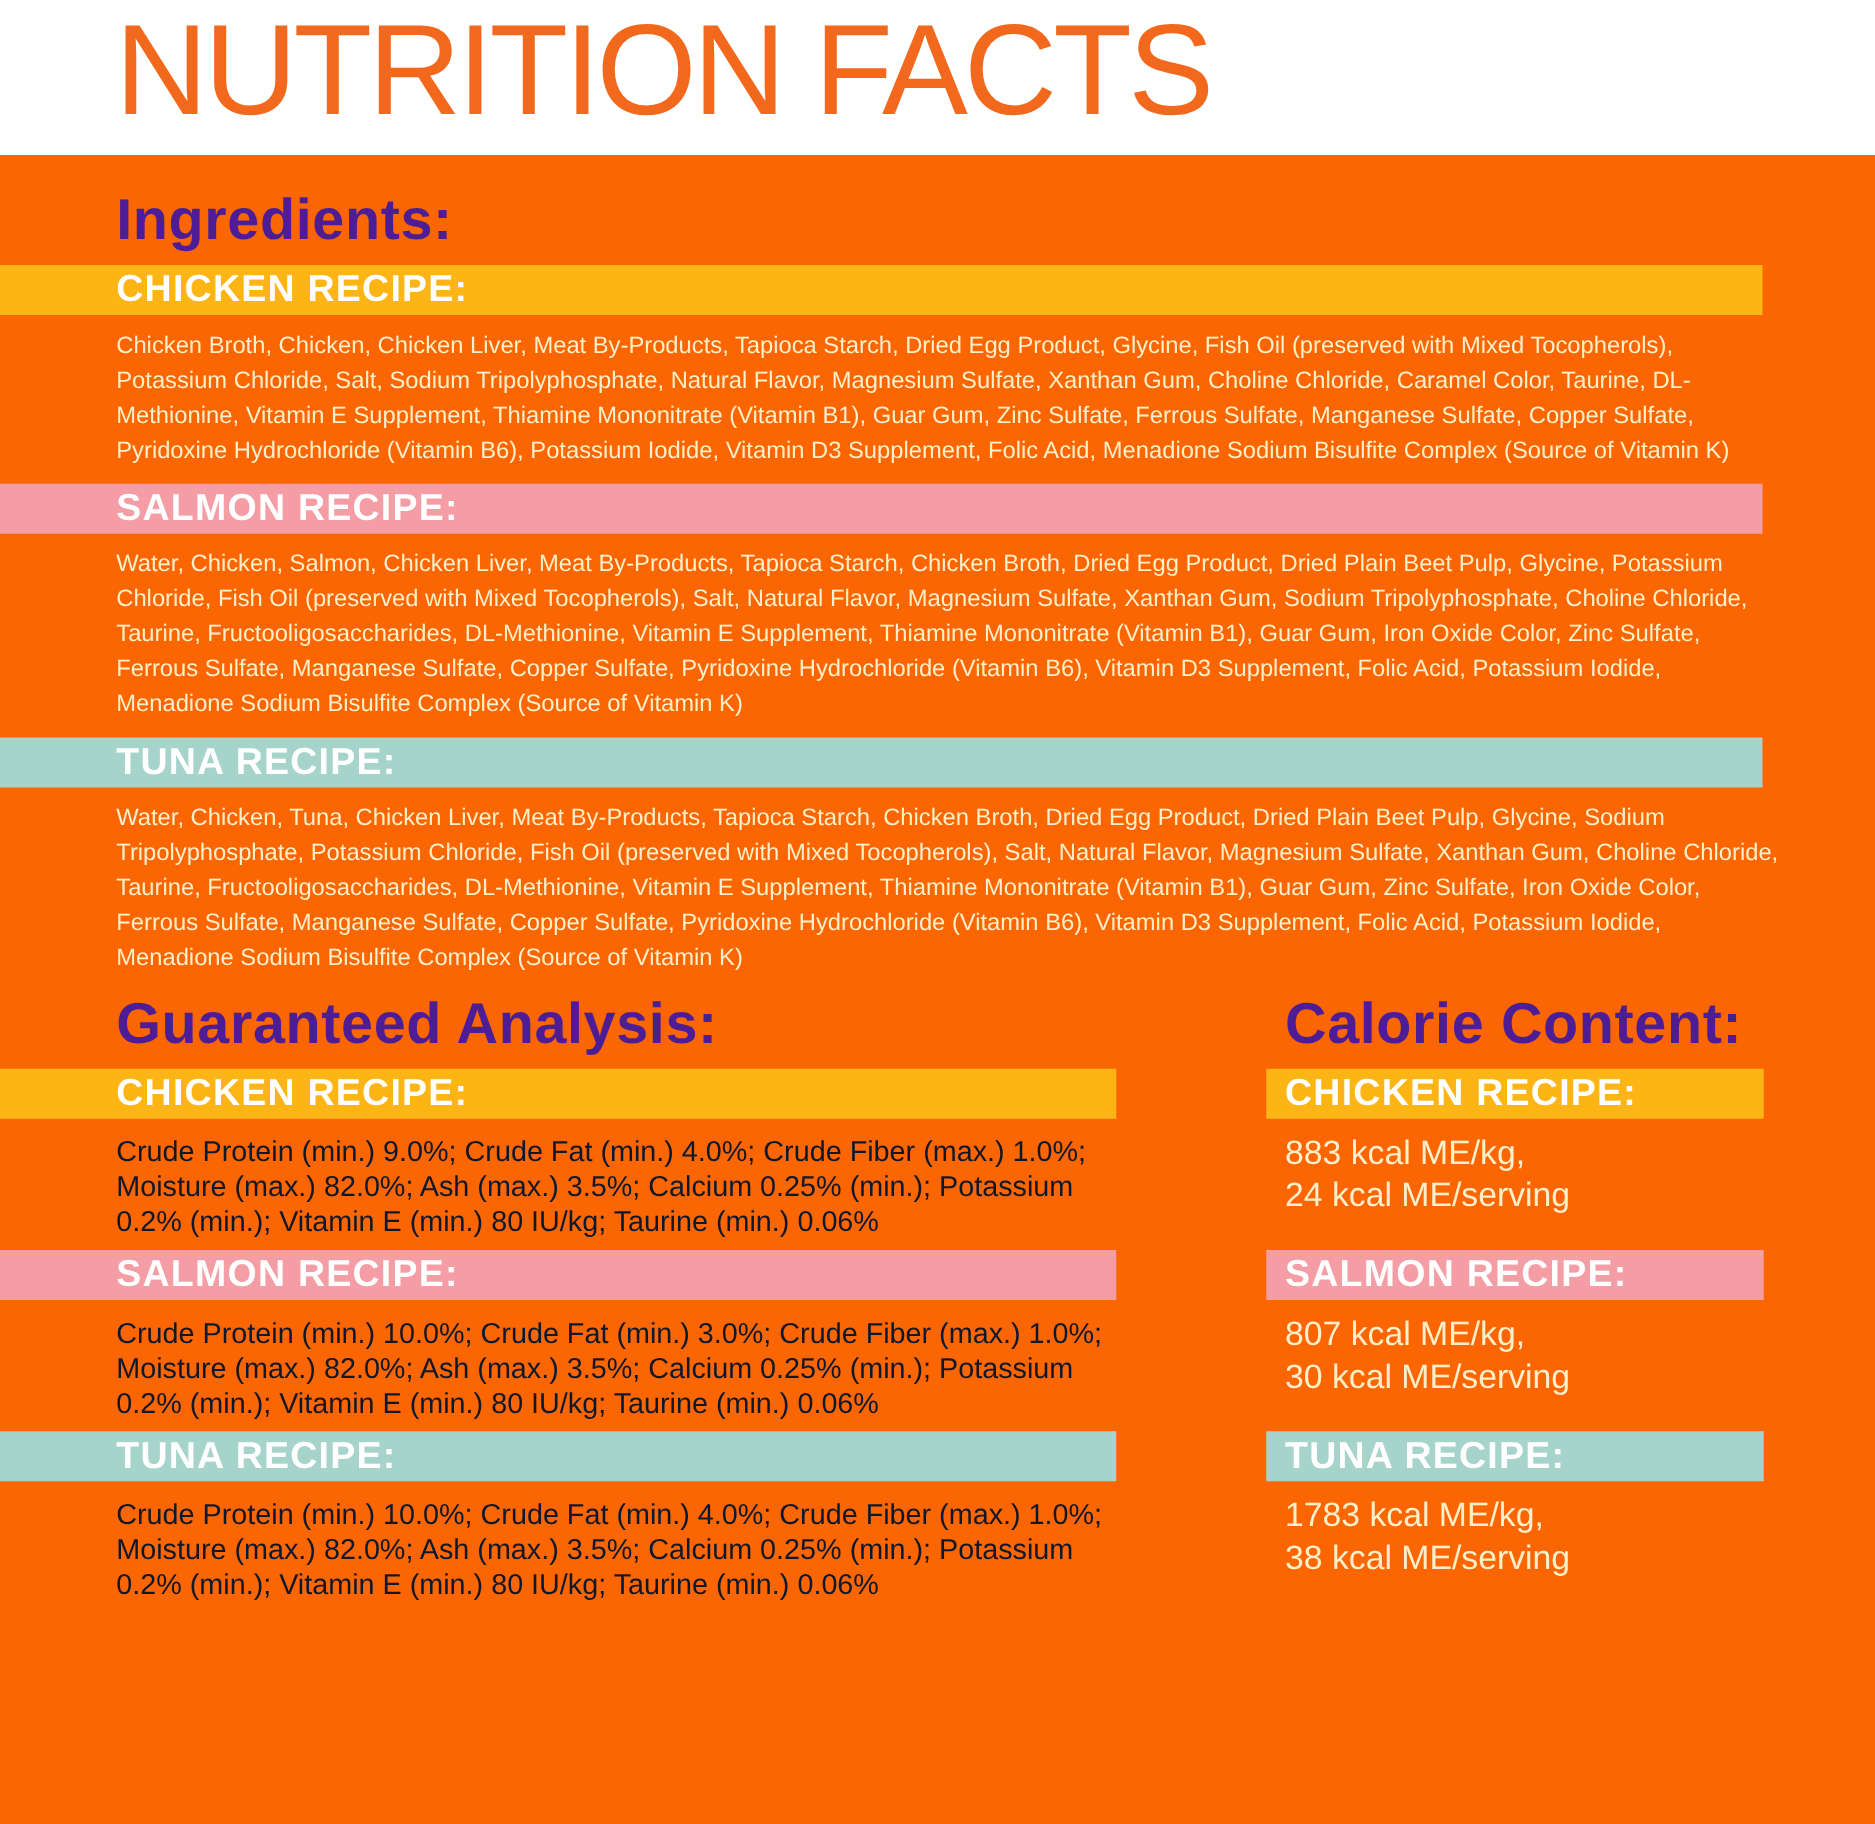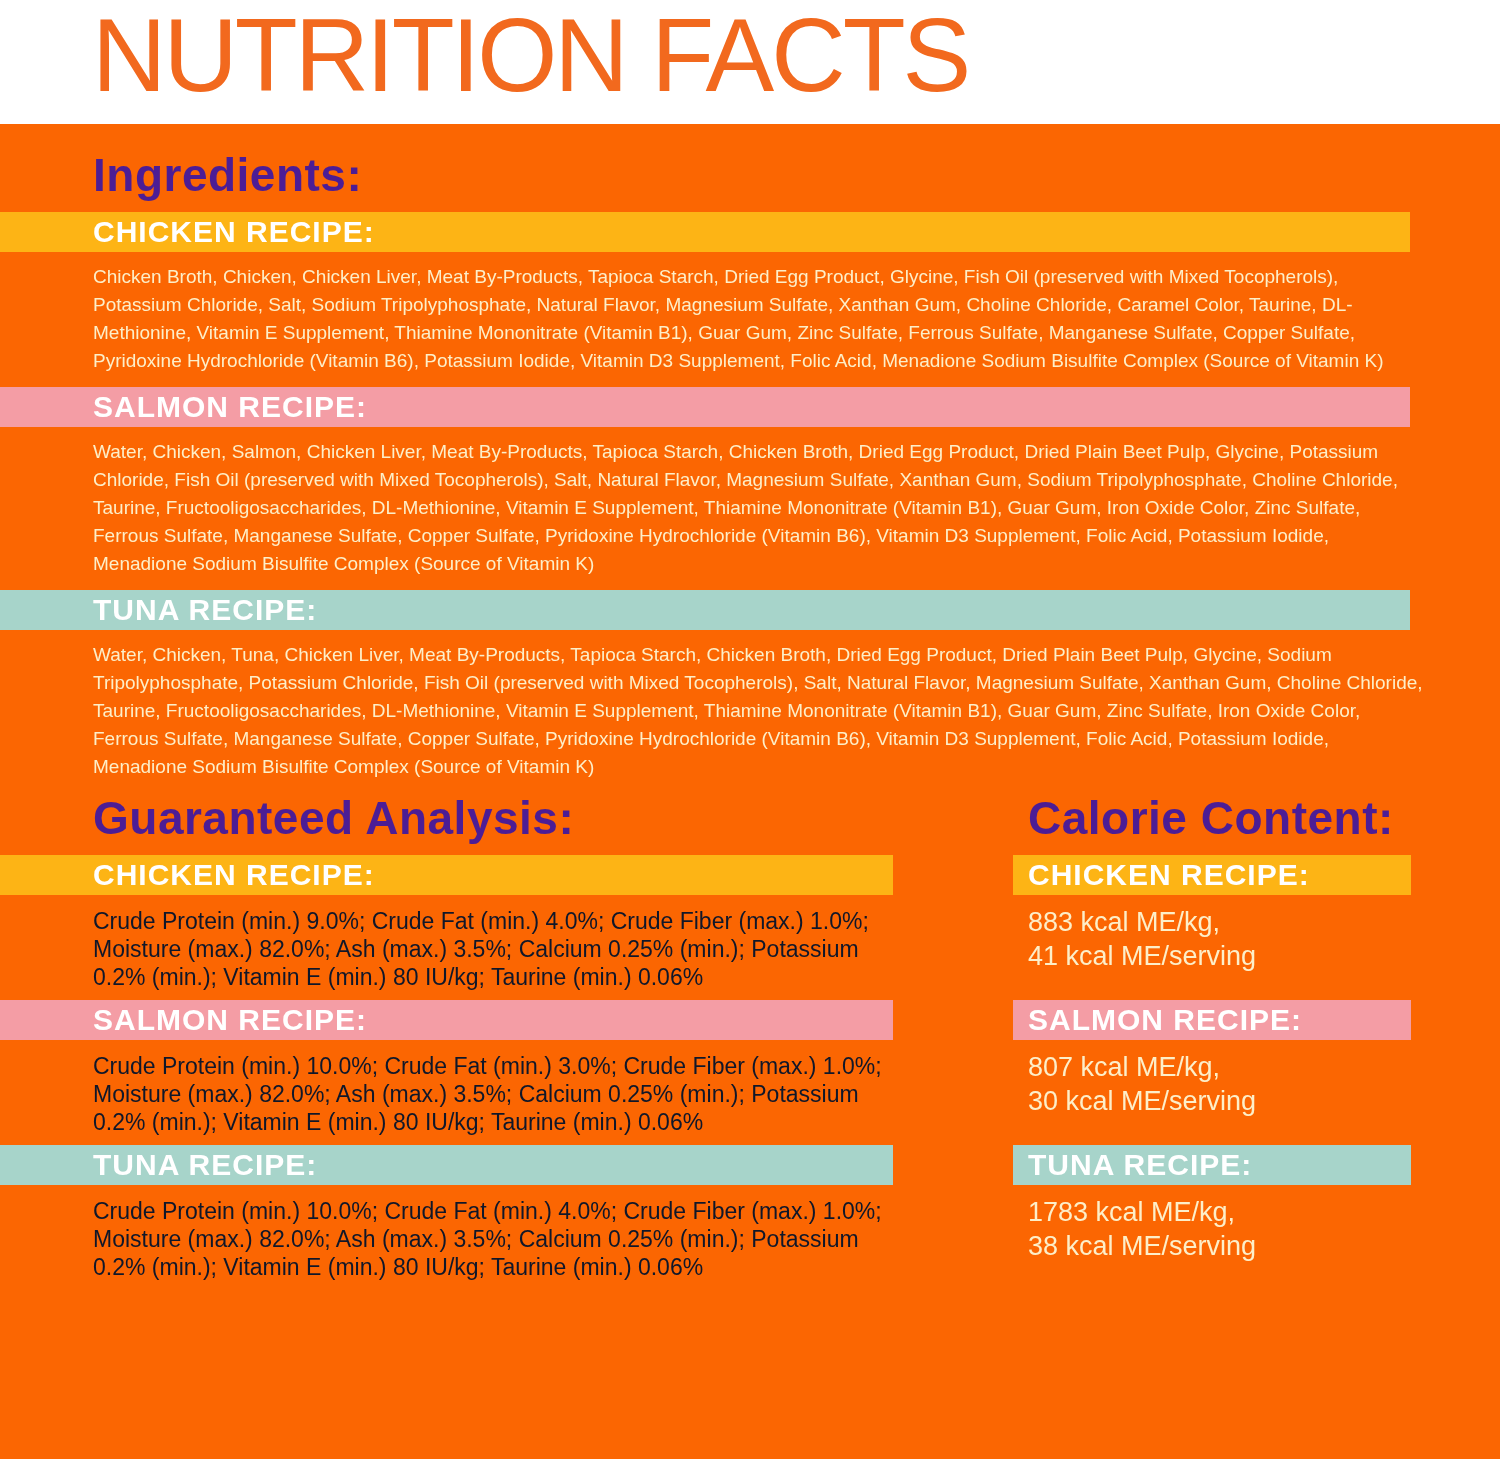--- a/index.html
+++ b/index.html
@@ -170,21 +170,21 @@
 
       <div class="col-right">
         <h2 class="section-heading cc-heading">Calorie Content:</h2>
 
         <div class="cc-block">
           <div class="bar" style="background-color: rgb(253, 180, 21);">
             <span class="bar-label">CHICKEN RECIPE:</span>
           </div>
           <div class="cc-lines">
             <p class="cc-line">883 kcal ME/kg,</p>
-            <p class="cc-line">41 kcal ME/serving</p>
+            <p class="cc-line">24 kcal ME/serving</p>
           </div>
         </div>
 
         <div class="cc-block">
           <div class="bar" style="background-color: rgb(244, 157, 165);">
             <span class="bar-label">SALMON RECIPE:</span>
           </div>
           <div class="cc-lines">
             <p class="cc-line">807 kcal ME/kg,</p>
             <p class="cc-line">30 kcal ME/serving</p>

